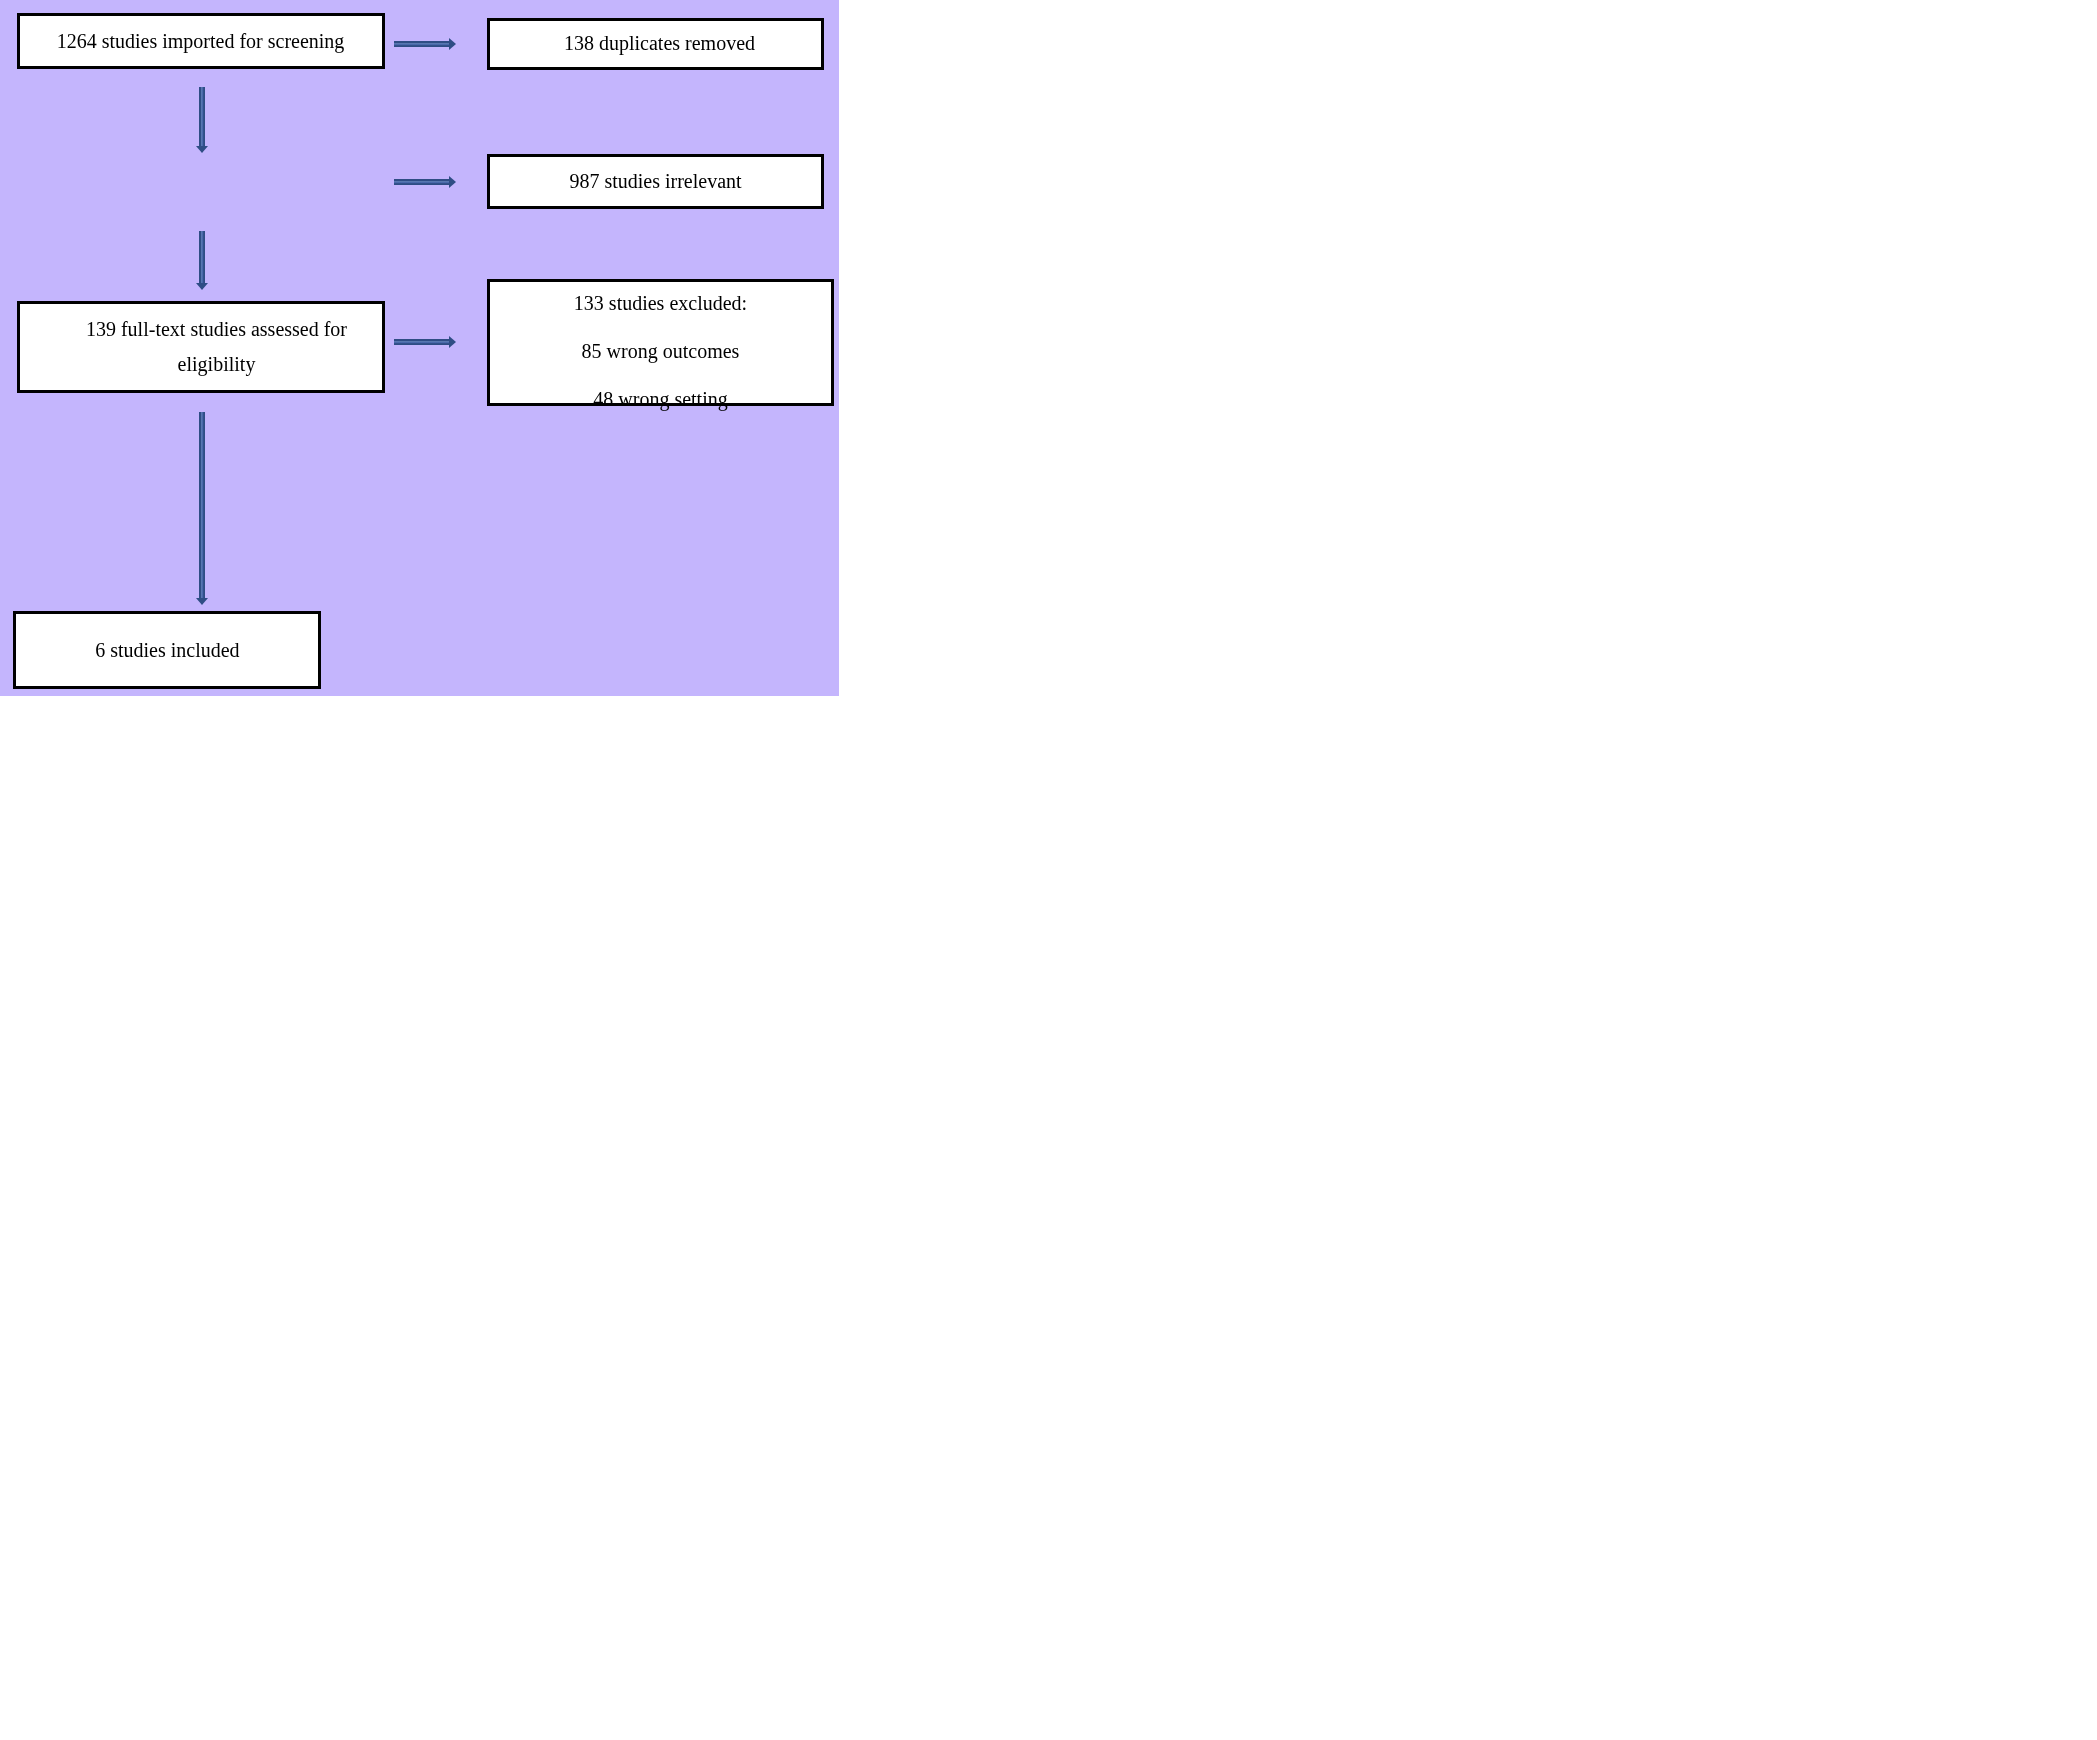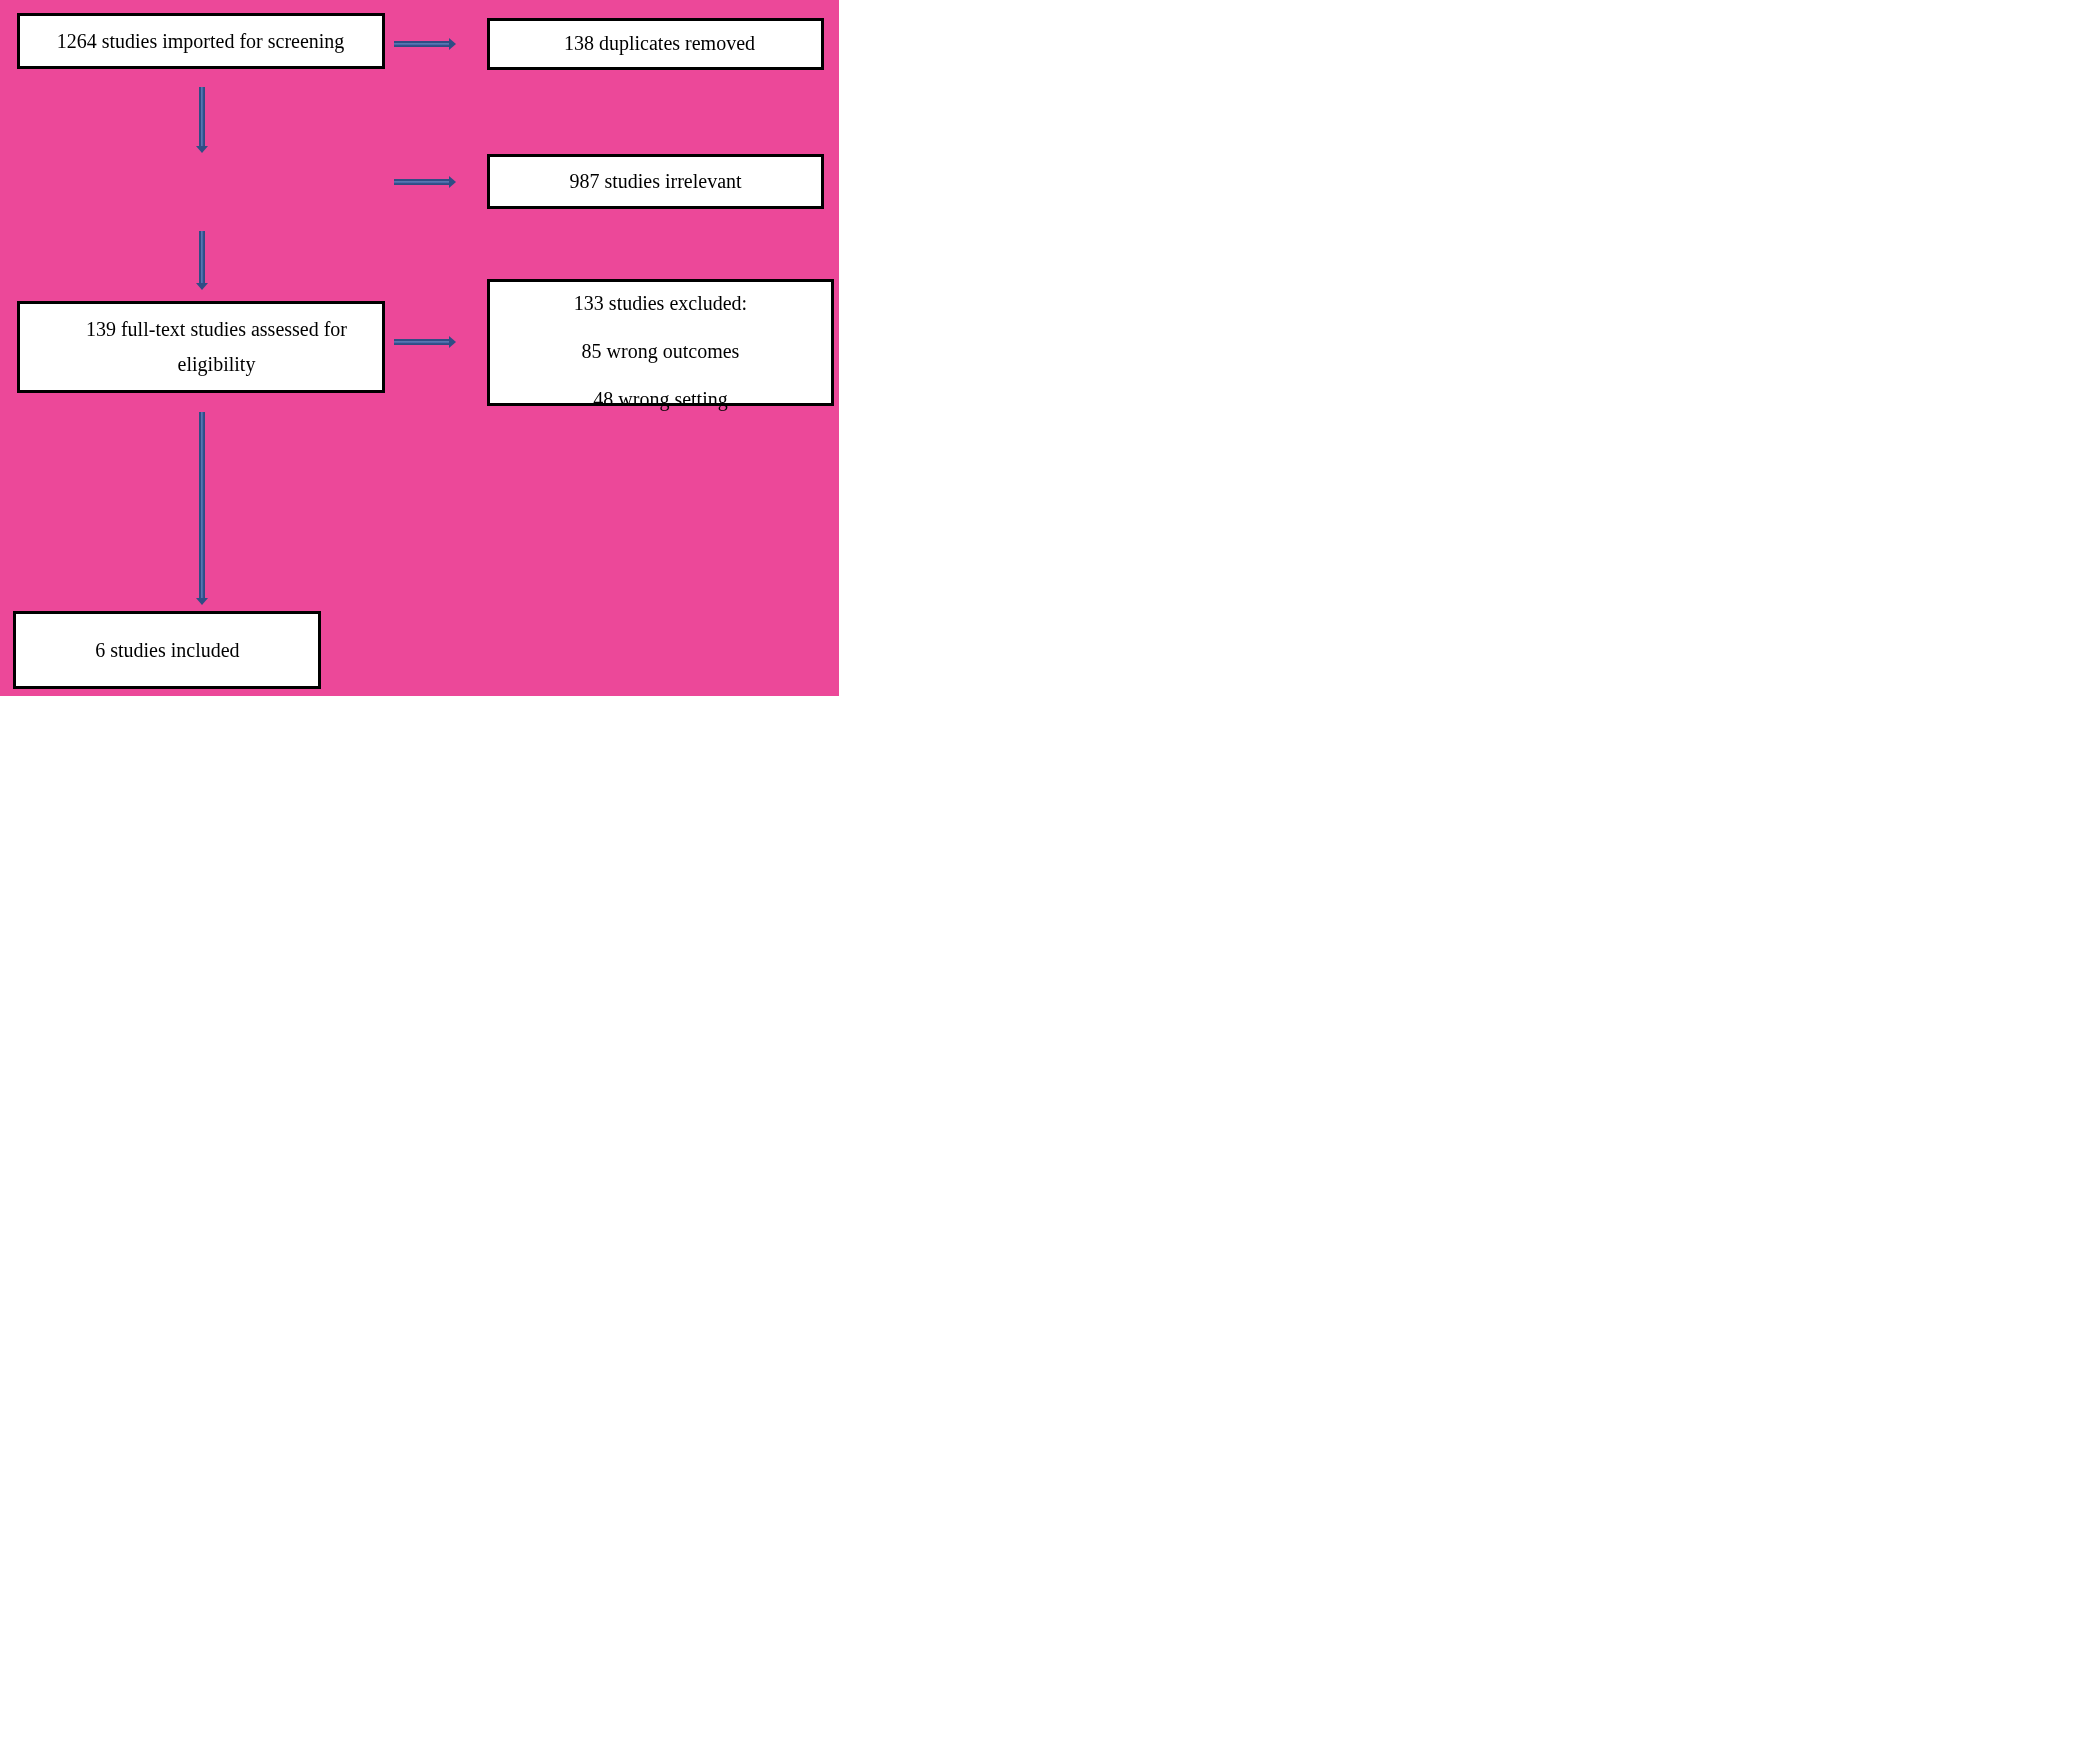--- a/index.html
+++ b/index.html
@@ -4,21 +4,21 @@
 <style>
   html, body {
     margin: 0;
     padding: 0;
     background: #ffffff;
   }
   .canvas {
     position: relative;
     width: 839px;
     height: 696px;
-    background: #ec4899;
+    background: #c4b5fd;
     font-family: "Liberation Serif", "DejaVu Serif", serif;
     color: #000000;
   }
   .flow-box {
     position: absolute;
     box-sizing: border-box;
     background: #ffffff;
     border: 3.1px solid #000000;
     display: flex;
     flex-direction: column;

